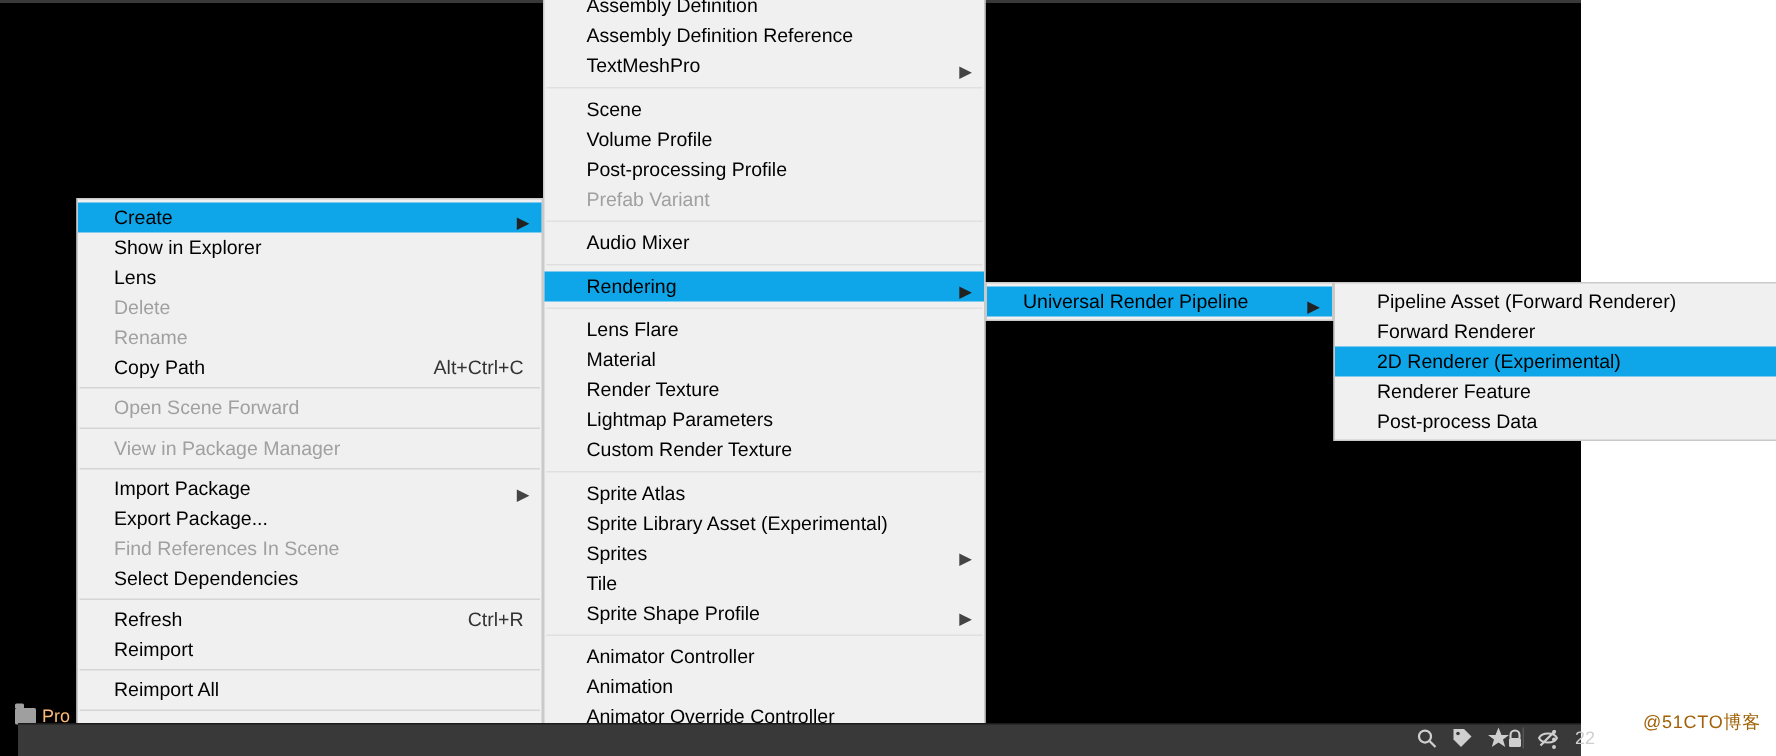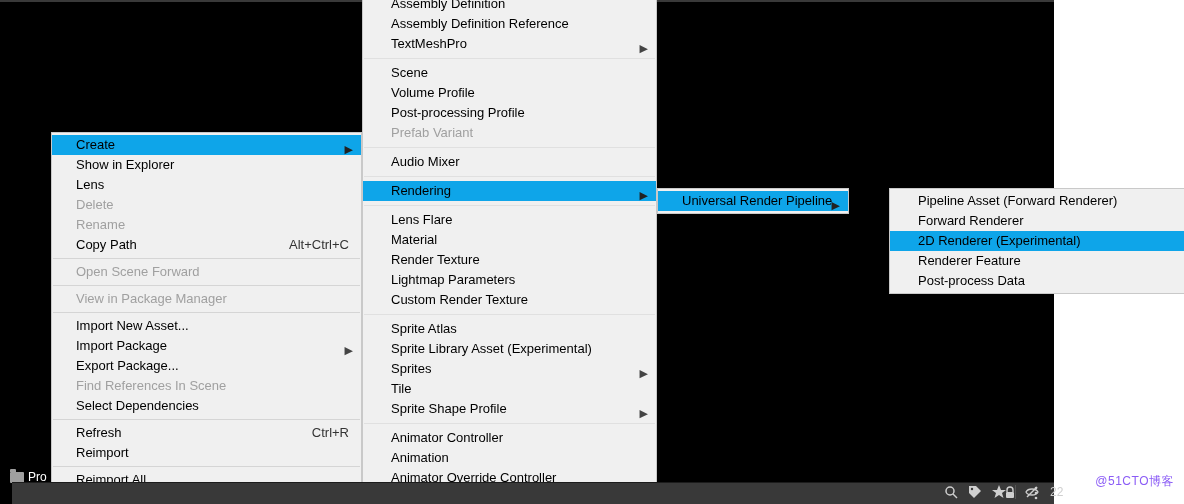--- a/index.html
+++ b/index.html
@@ -24,37 +24,37 @@
   .menu-item .chev { position: absolute; right: 8px; top: 4px; font-size: 11px; color: #444; }
   .menu-item.hl .chev { color: #222; }
   .menu-item .shortcut { position: absolute; right: 12px; color: #333; }
   .sep { height: 1px; background: #d5d5d5; margin: 3px 1px; }
   .sep2 { height: 1px; background: #e0e0e0; margin: 4px 1px; }
 
   .menu1 { left: 51px;  top: 132px; width: 311px; padding: 2px 0; }
   .menu1 .menu-item { padding-left: 24px; padding-right: 32px; }
   .menu2 { left: 362px; top: -6px;  width: 295px; padding: 0 0 4px 0; border-top: none; }
   .menu2 .menu-item { padding-left: 28px; }
-  .menu3 { left: 657px; top: 188px; width: 192px; padding: 2px 0; }
+  .menu3 { left: 657px; top: 188px; width: 232px; padding: 2px 0; }
   .menu3 .menu-item { padding-left: 24px; }
   .menu4 { left: 889px; top: 188px; width: 320px; padding: 2px 0; }
   .menu4 .menu-item { padding-left: 28px; }
 
   .tab-pro {
-    position: absolute; left: 10px; bottom: 20px; color: #ffffff; font-size: 12px;
+    position: absolute; left: 10px; bottom: 20px; color: #fdba74; font-size: 12px;
     display: flex; align-items: center; gap: 4px;
   }
   .tab-pro .folder { width: 14px; height: 11px; background: #9f9f9f; border-radius: 1px; position: relative; }
   .tab-pro .folder::before { content:""; position:absolute; top:-3px; left:0; width:6px; height:3px; background:#9f9f9f; border-radius:1px 1px 0 0; }
 
   .right-col {
     position: absolute; right: 0; top: 0; width: 130px; height: 504px; background: #fff;
   }
   .right-col .watermark {
-    position: absolute; bottom: 14px; right: 10px; color: #8b5cf6; font-size: 12px; letter-spacing: 0.5px;
+    position: absolute; bottom: 14px; right: 10px; color: #a16207; font-size: 12px; letter-spacing: 0.5px;
   }
 
   .statusbar {
     position: absolute; left: 12px; right: 130px; bottom: 0; height: 22px; background: #393939;
   }
   .sb-line { position: absolute; left: 0; right: 0; top: 0; height: 1px; background: #1c1c1c; }
   .sb-ico { width: 16px; height: 16px; position: relative; }
   .sb-ico svg { width: 16px; height: 16px; }
   .sb-count { color: #cfcfcf; font-size: 12px; padding-left: 2px; line-height: 16px; }
   .lock { fill: #cfcfcf; }
@@ -100,23 +100,20 @@
   <div class="sep"></div>
   <div class="menu-item disabled">
       <span>Open Scene Forward</span>
     </div>
   <div class="sep"></div>
   <div class="menu-item disabled">
       <span>View in Package Manager</span>
     </div>
   <div class="sep"></div>
   <div class="menu-item">
-      <span>Import New Asset...</span>
-    </div>
-  <div class="menu-item">
     <span>Import Package</span>
     <span class="chev">▶</span>
   </div>
   <div class="menu-item">
       <span>Export Package...</span>
     </div>
   <div class="menu-item disabled">
       <span>Find References In Scene</span>
     </div>
   <div class="menu-item">

